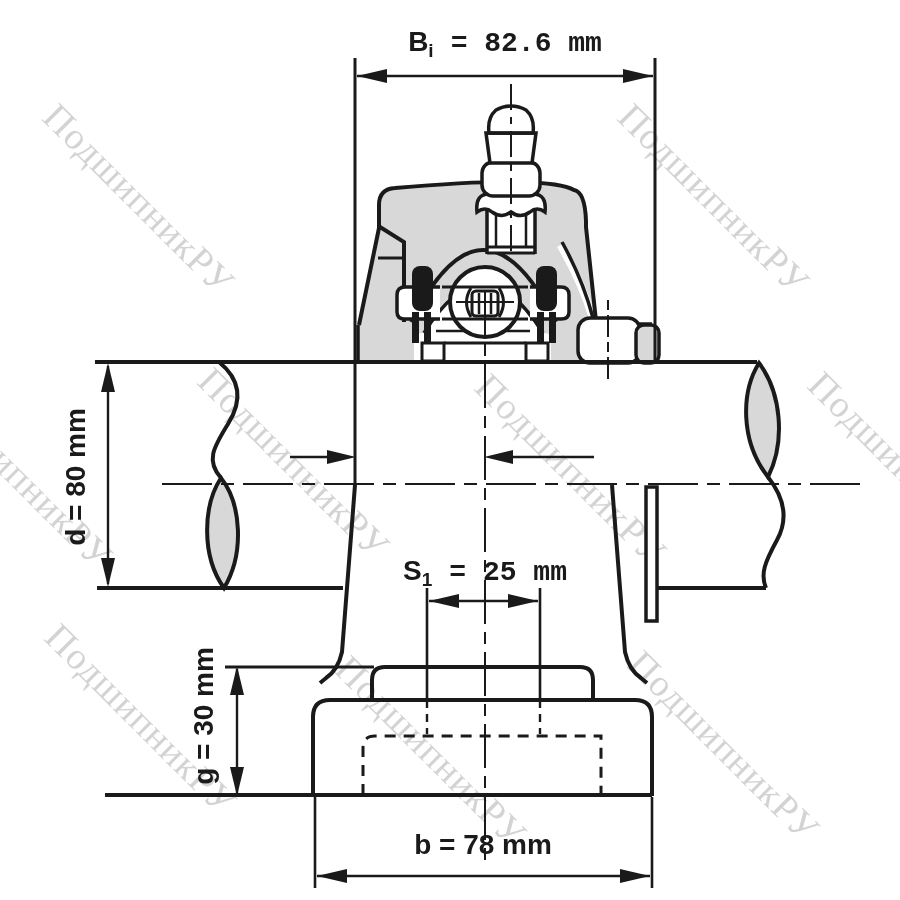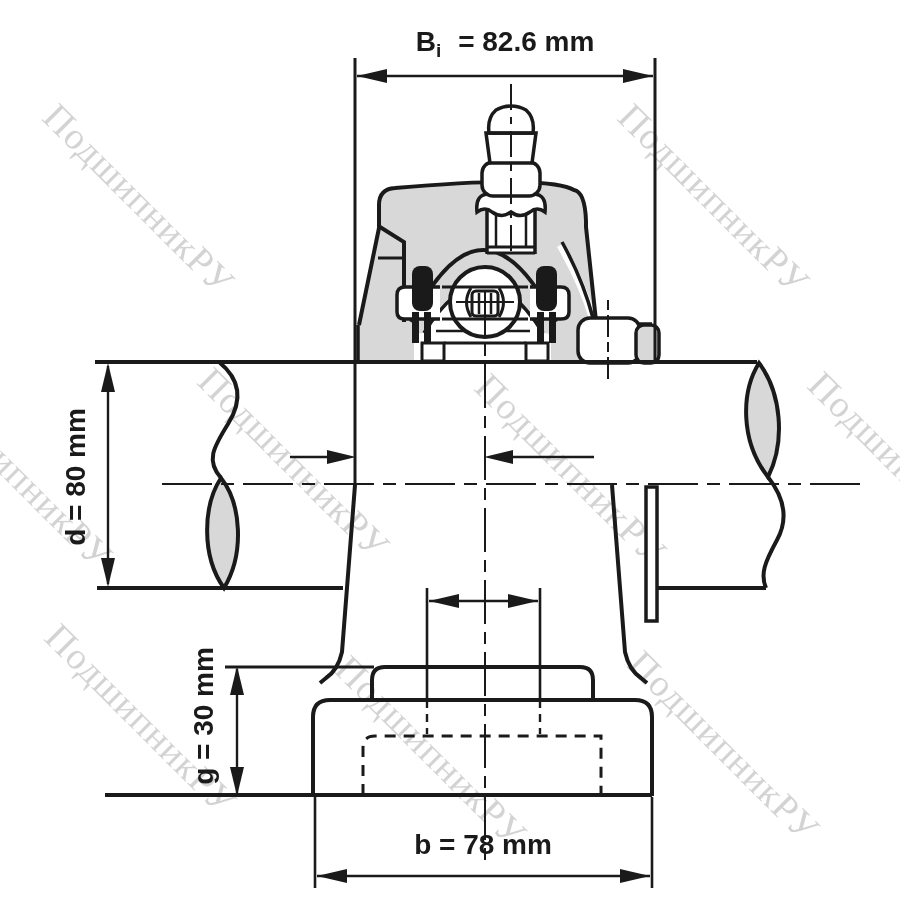--- a/index.html
+++ b/index.html
@@ -6,21 +6,21 @@
   #stage{position:relative;width:900px;height:900px;background:var(--bg,#fff);overflow:hidden;
          font-family:"Liberation Sans",sans-serif;}
   #stage svg{position:absolute;left:0;top:0;}
   .wm{position:absolute;font-family:"Liberation Serif",serif;font-size:38px;letter-spacing:1px;
       color:var(--wm,#a0a0a0);opacity:.45;white-space:nowrap;transform-origin:0 50%;
       transform:rotate(45deg);pointer-events:none;}
   .dim{position:absolute;font-weight:bold;font-size:28px;color:var(--line,#1a1a1a);
        white-space:nowrap;transform:translate(-50%,-50%);}
   .dim.vert{transform:translate(-50%,-50%) rotate(-90deg);}
   .sb{font-size:19px;vertical-align:-6px;}
-  .dimval{margin-left:17px;}
+  .dimval{margin-left:17px;font-family:Liberation Mono, monospace;}
 </style>
 </head>
 <body>
 
 <div id="stage">
 
   <div class="wm" style="left:50px;top:88px;">ПодшипникРУ</div>
   <div class="wm" style="left:625px;top:88px;">ПодшипникРУ</div>
   <div class="wm" style="left:-72px;top:362px;">ПодшипникРУ</div>
   <div class="wm" style="left:205px;top:352px;">ПодшипникРУ</div>
@@ -169,20 +169,23 @@
 
   <div class="dim" style="left:505px;top:44px;">
     <span>B</span><span class="sb">i</span><span class="dimval">= 82.6 mm</span>
   </div>
 
 
   <div class="dim vert" style="left:76px;top:477px;">
     <span>d = 80 mm</span>
   </div>
 
+  <div class="dim" style="left:485px;top:573px;">
+    <span>S</span><span class="sb">1</span><span class="dimval">= 25 mm</span>
+  </div>
 
   <div class="dim vert" style="left:204px;top:716px;">
     <span>g = 30 mm</span>
   </div>
 
   <div class="dim" style="left:483px;top:845px;">
     <span>b = 78 mm</span>
   </div>
 </div>
 

